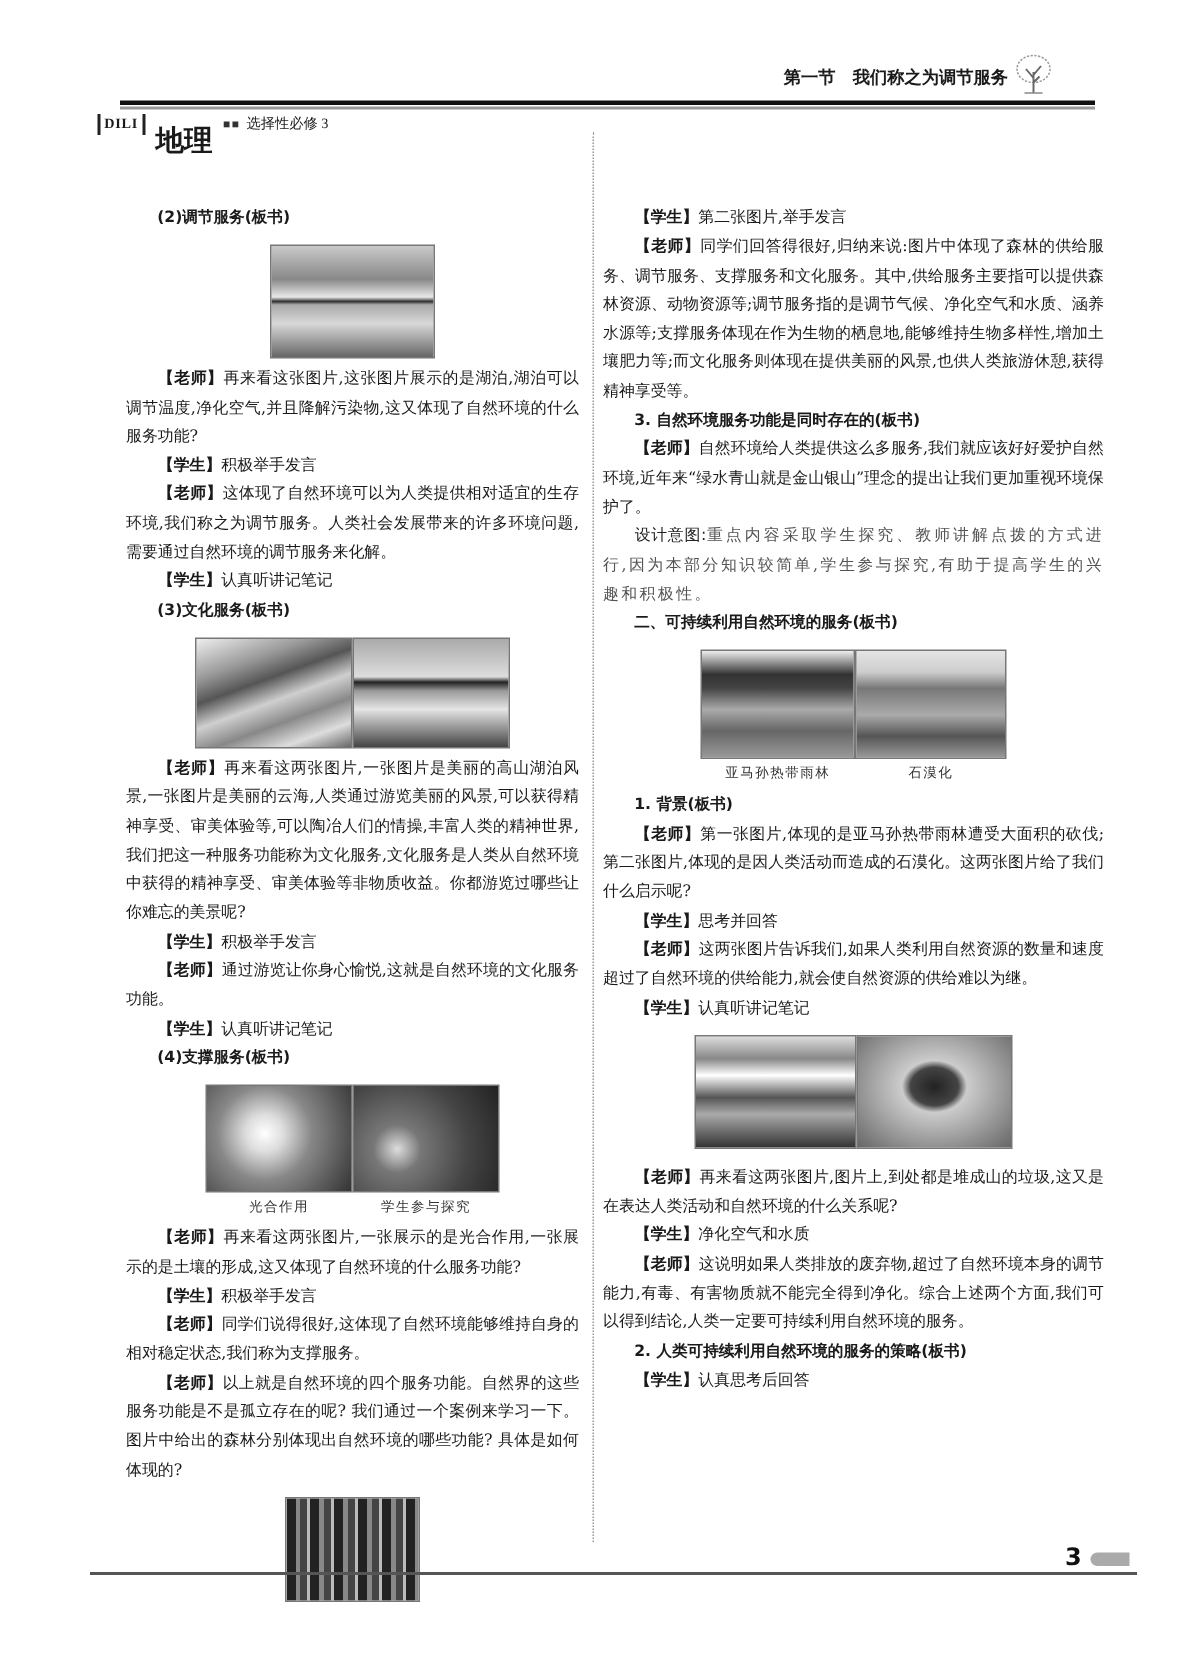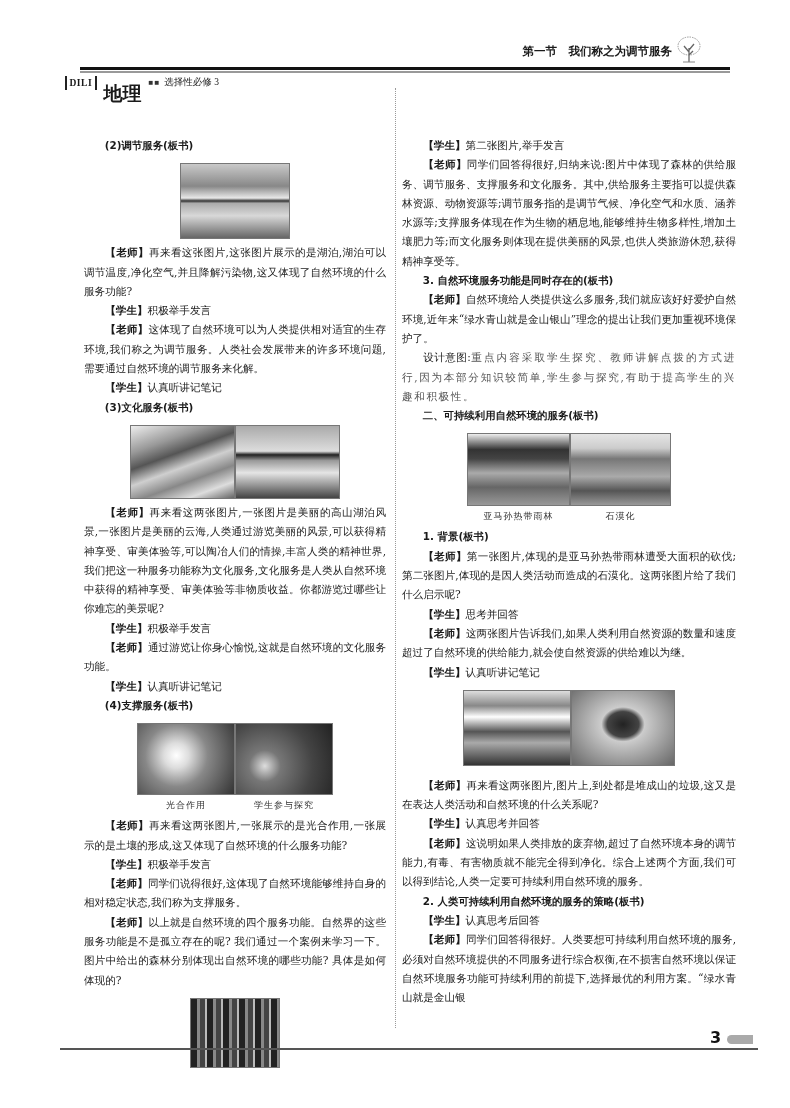--- a/index.html
+++ b/index.html
@@ -130,22 +130,21 @@
   <p><span class="role">【老师】</span><span>第一张图片,体现的是亚马孙热带雨林遭受大面积的砍伐;第二张图片,体现的是因人类活动而造成的石漠化。这两张图片给了我们什么启示呢?</span></p>
   <p><span class="role">【学生】</span><span>思考并回答</span></p>
   <p><span class="role">【老师】</span><span>这两张图片告诉我们,如果人类利用自然资源的数量和速度超过了自然环境的供给能力,就会使自然资源的供给难以为继。</span></p>
   <p><span class="role">【学生】</span><span>认真听讲记笔记</span></p>
   <div class="imgrow">
     <div class="photo ph-landfill"></div>
     <div class="photo ph-garbage"></div>
   </div>
   <div class="spacer"></div>
   <p><span class="role">【老师】</span><span>再来看这两张图片,图片上,到处都是堆成山的垃圾,这又是在表达人类活动和自然环境的什么关系呢?</span></p>
-  <p><span class="role">【学生】</span><span>认真思考并回答</span></p>
+  <p><span class="role">【学生】</span><span>净化空气和水质</span></p>
   <p><span class="role">【老师】</span><span>这说明如果人类排放的废弃物,超过了自然环境本身的调节能力,有毒、有害物质就不能完全得到净化。综合上述两个方面,我们可以得到结论,人类一定要可持续利用自然环境的服务。</span></p>
   <div class="heading"><span>2.</span><span> 人类可持续利用自然环境的服务的策略(板书)</span></div>
   <p><span class="role">【学生】</span><span>认真思考后回答</span></p>
-  <p><span class="role">【老师】</span><span>同学们回答得很好。人类要想可持续利用自然环境的服务,必须对自然环境提供的不同服务进行综合权衡,在不损害自然环境以保证自然环境服务功能可持续利用的前提下,选择最优的利用方案。“绿水青山就是金山银</span></p>
 </div>
 
 <div class="footer-num">3</div>
 <div class="footer-tab"></div>
 <div class="footer-rule"></div>
 
 </body></html>

